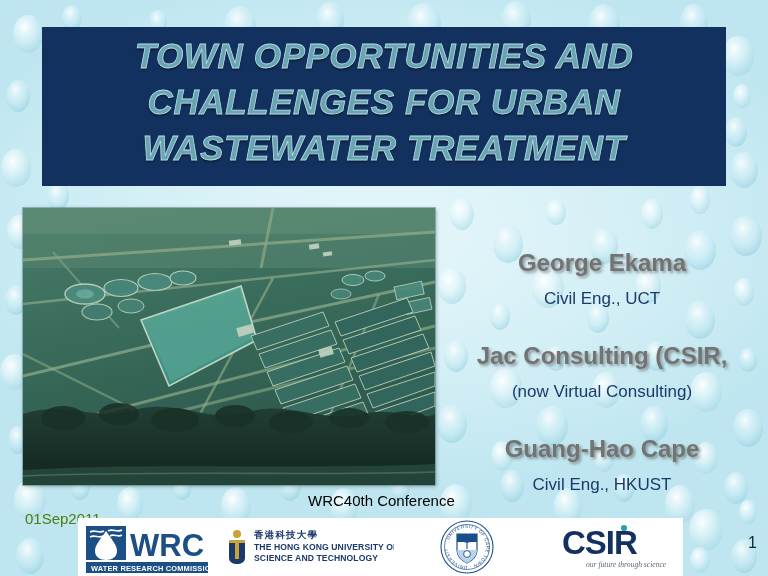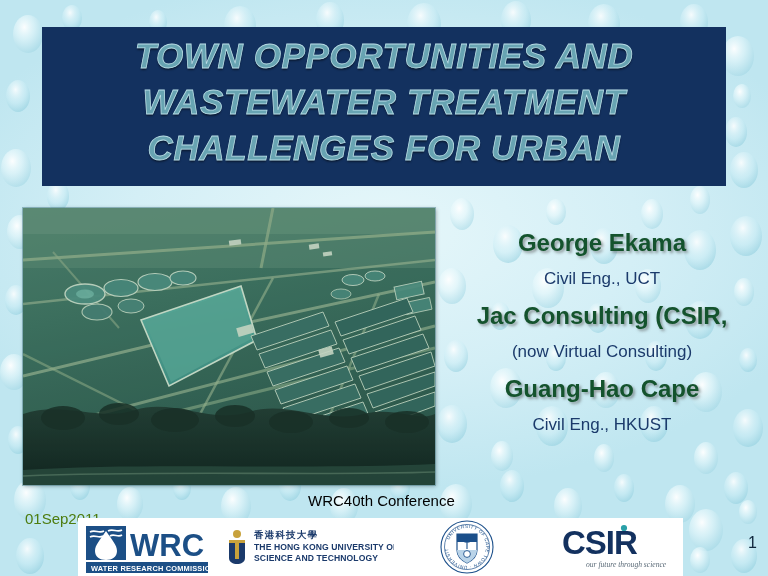--- a/index.html
+++ b/index.html
@@ -46,23 +46,24 @@
   }
   .photo svg{display:block;width:412px;height:277px;}
 
   
   .authors{
     position:absolute;left:444px;top:226px;width:316px;
     text-align:center;
   }
   .auth-name{
     font-weight:bold;font-size:24px;line-height:33px;
-    color:#14532d;
+    color:#737373;
     text-shadow:2px 2px 3px rgba(80,80,80,.55);
     white-space:nowrap;
+    margin-top:20px;
   }
   .auth-aff{
     font-size:17px;line-height:40px;
     color:#1b3a6b;
     white-space:nowrap;
   }
 
   
   .date-label{
     position:absolute;left:25px;top:510px;
@@ -195,22 +196,22 @@
         <ellipse cx="700" cy="560" rx="10" ry="13" fill="url(#dropg)"></ellipse>
         <ellipse cx="30" cy="556" rx="14" ry="18" fill="url(#dropg2)"></ellipse>
         <ellipse cx="748" cy="512" rx="9" ry="12" fill="url(#dropg)"></ellipse>
       </g>
     </svg>
   </div>
 
   <div class="title-bar">
     <div class="title-text">
       <span class="ln">TOWN OPPORTUNITIES AND</span>
+      <span class="ln">CHALLENGES FOR URBAN</span>
       <span class="ln">WASTEWATER TREATMENT</span>
-      <span class="ln">CHALLENGES FOR URBAN</span>
     </div>
   </div>
 
   <div class="photo">
     <span class="vis-hidden">Aerial photograph of an urban wastewater treatment plant with circular clarifiers, a large rectangular maturation pond and rows of rectangular treatment basins</span>
     <svg viewBox="0 0 412 277" xmlns="http://www.w3.org/2000/svg">
       <defs>
         <linearGradient id="landg" x1="0" y1="0" x2="0.3" y2="1">
           <stop offset="0%" stop-color="#4e7f69"></stop>
           <stop offset="40%" stop-color="#3d6f5d"></stop>

